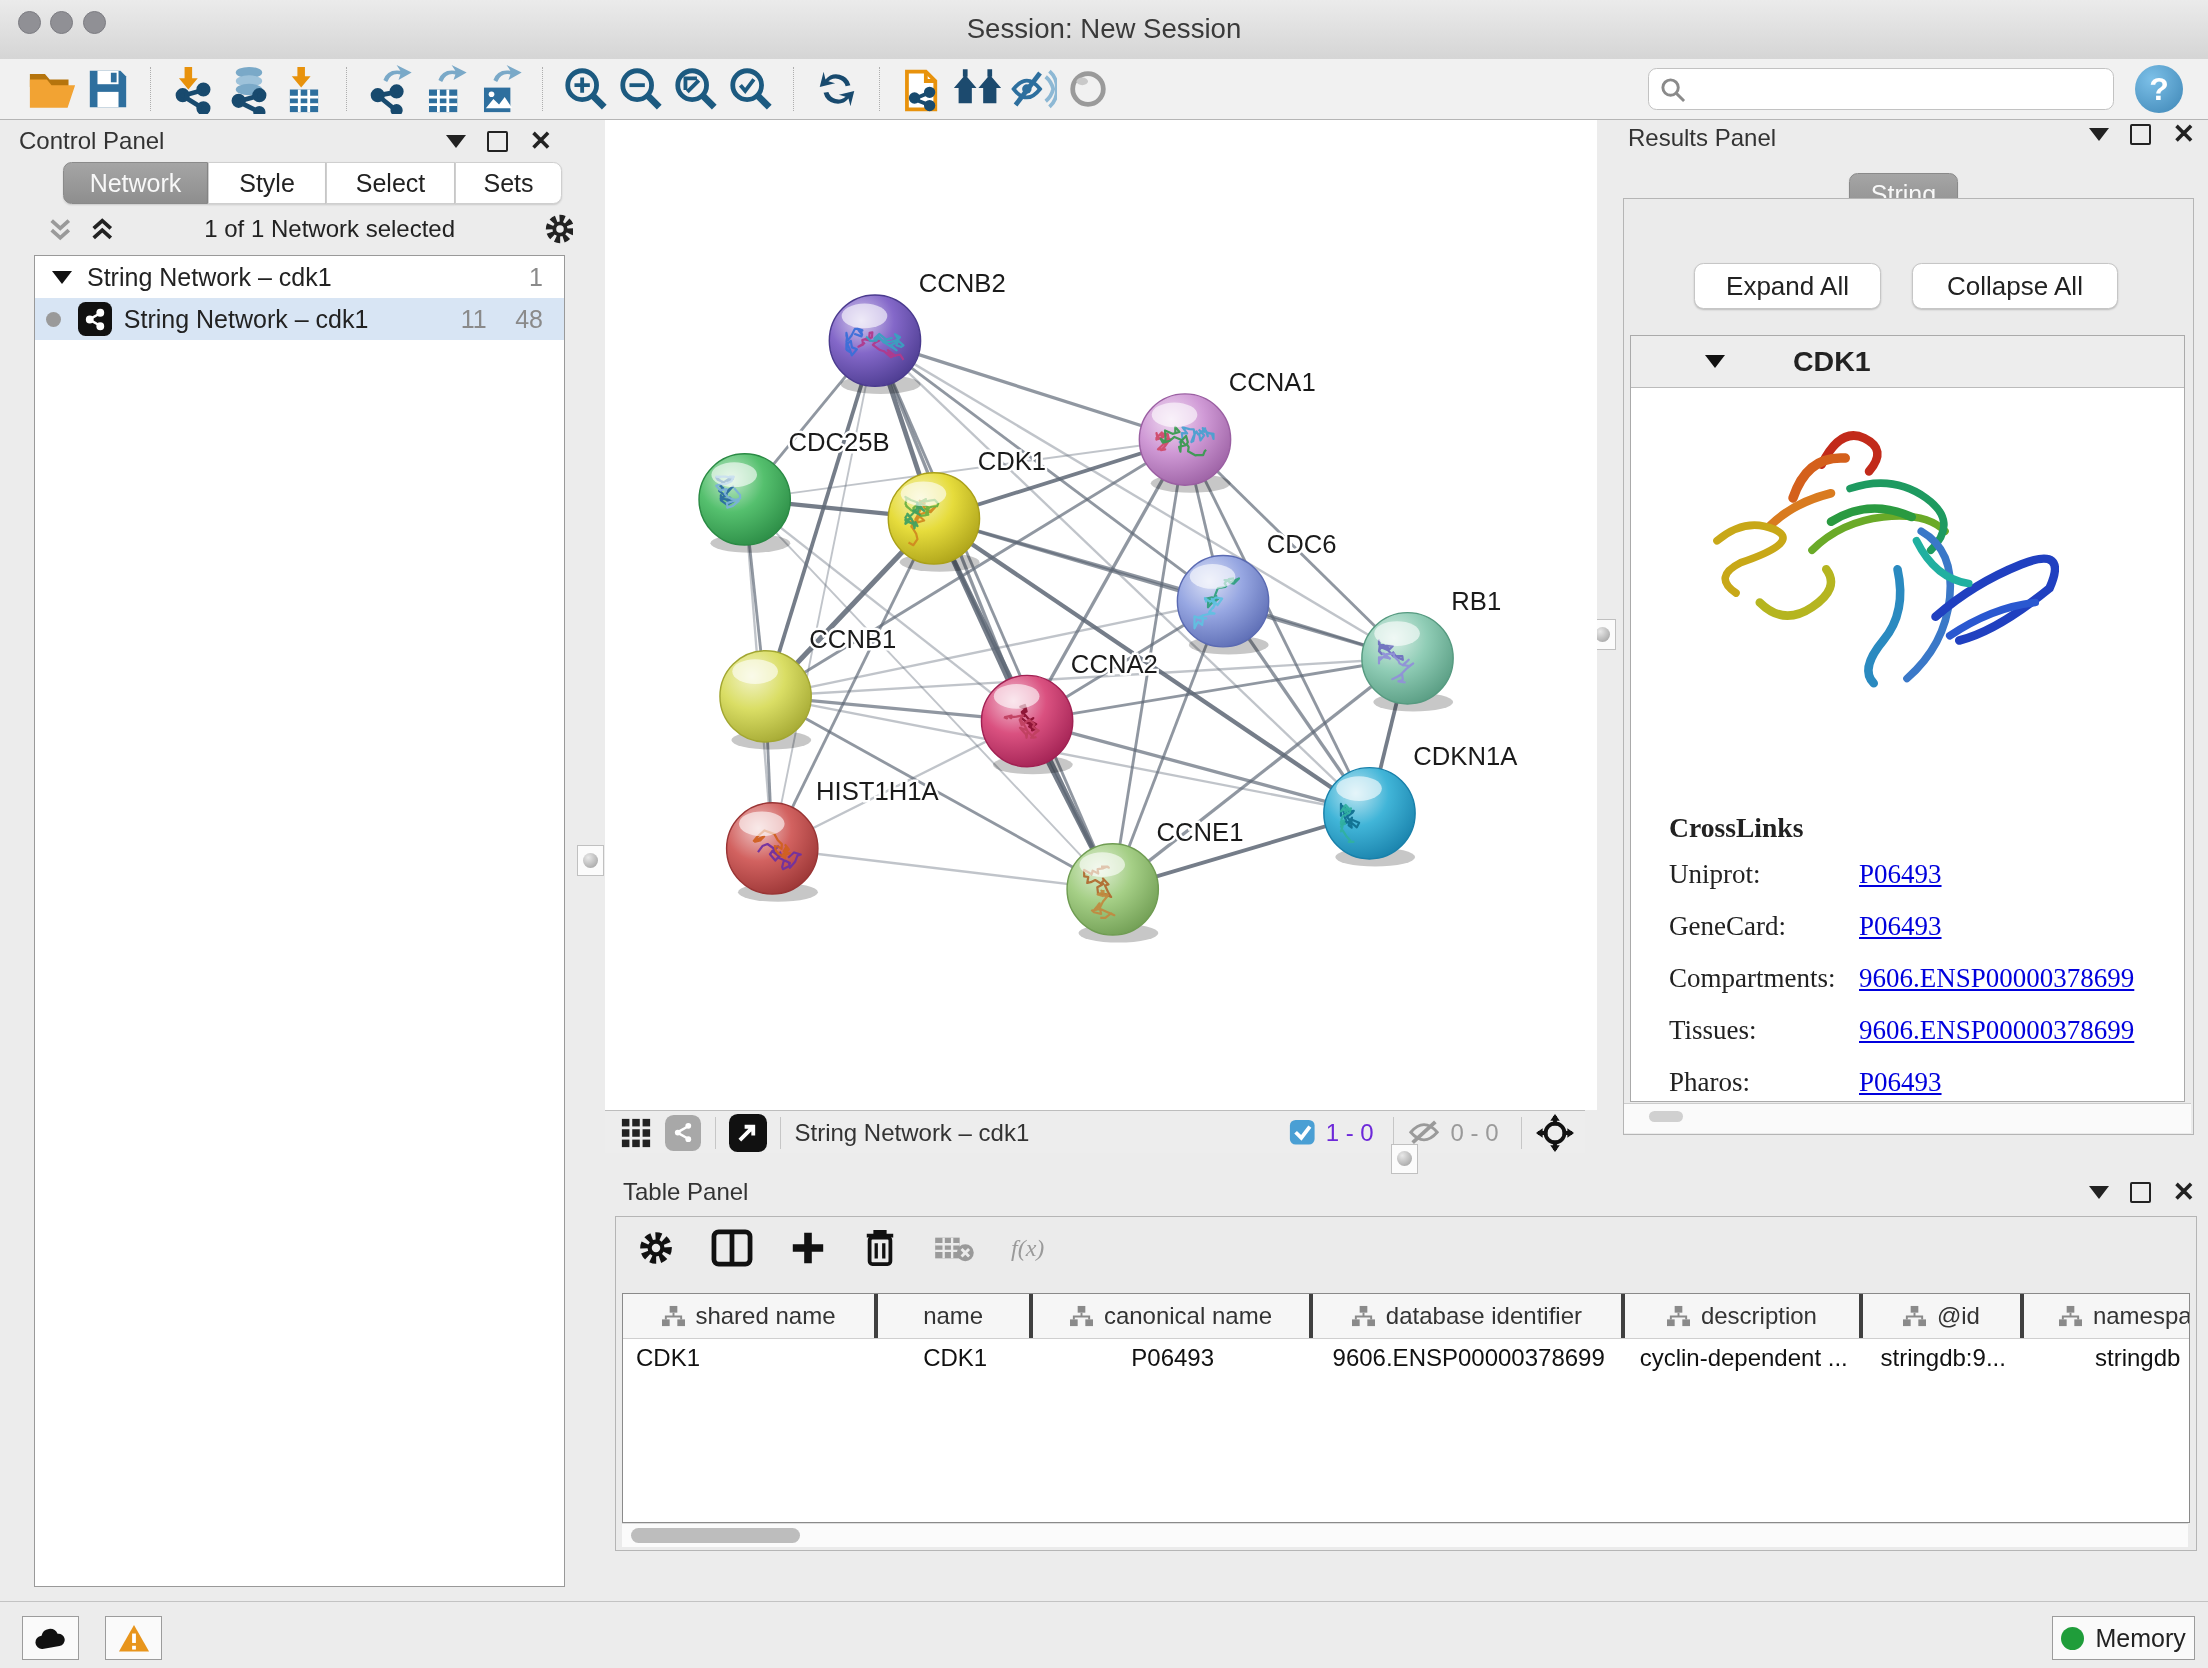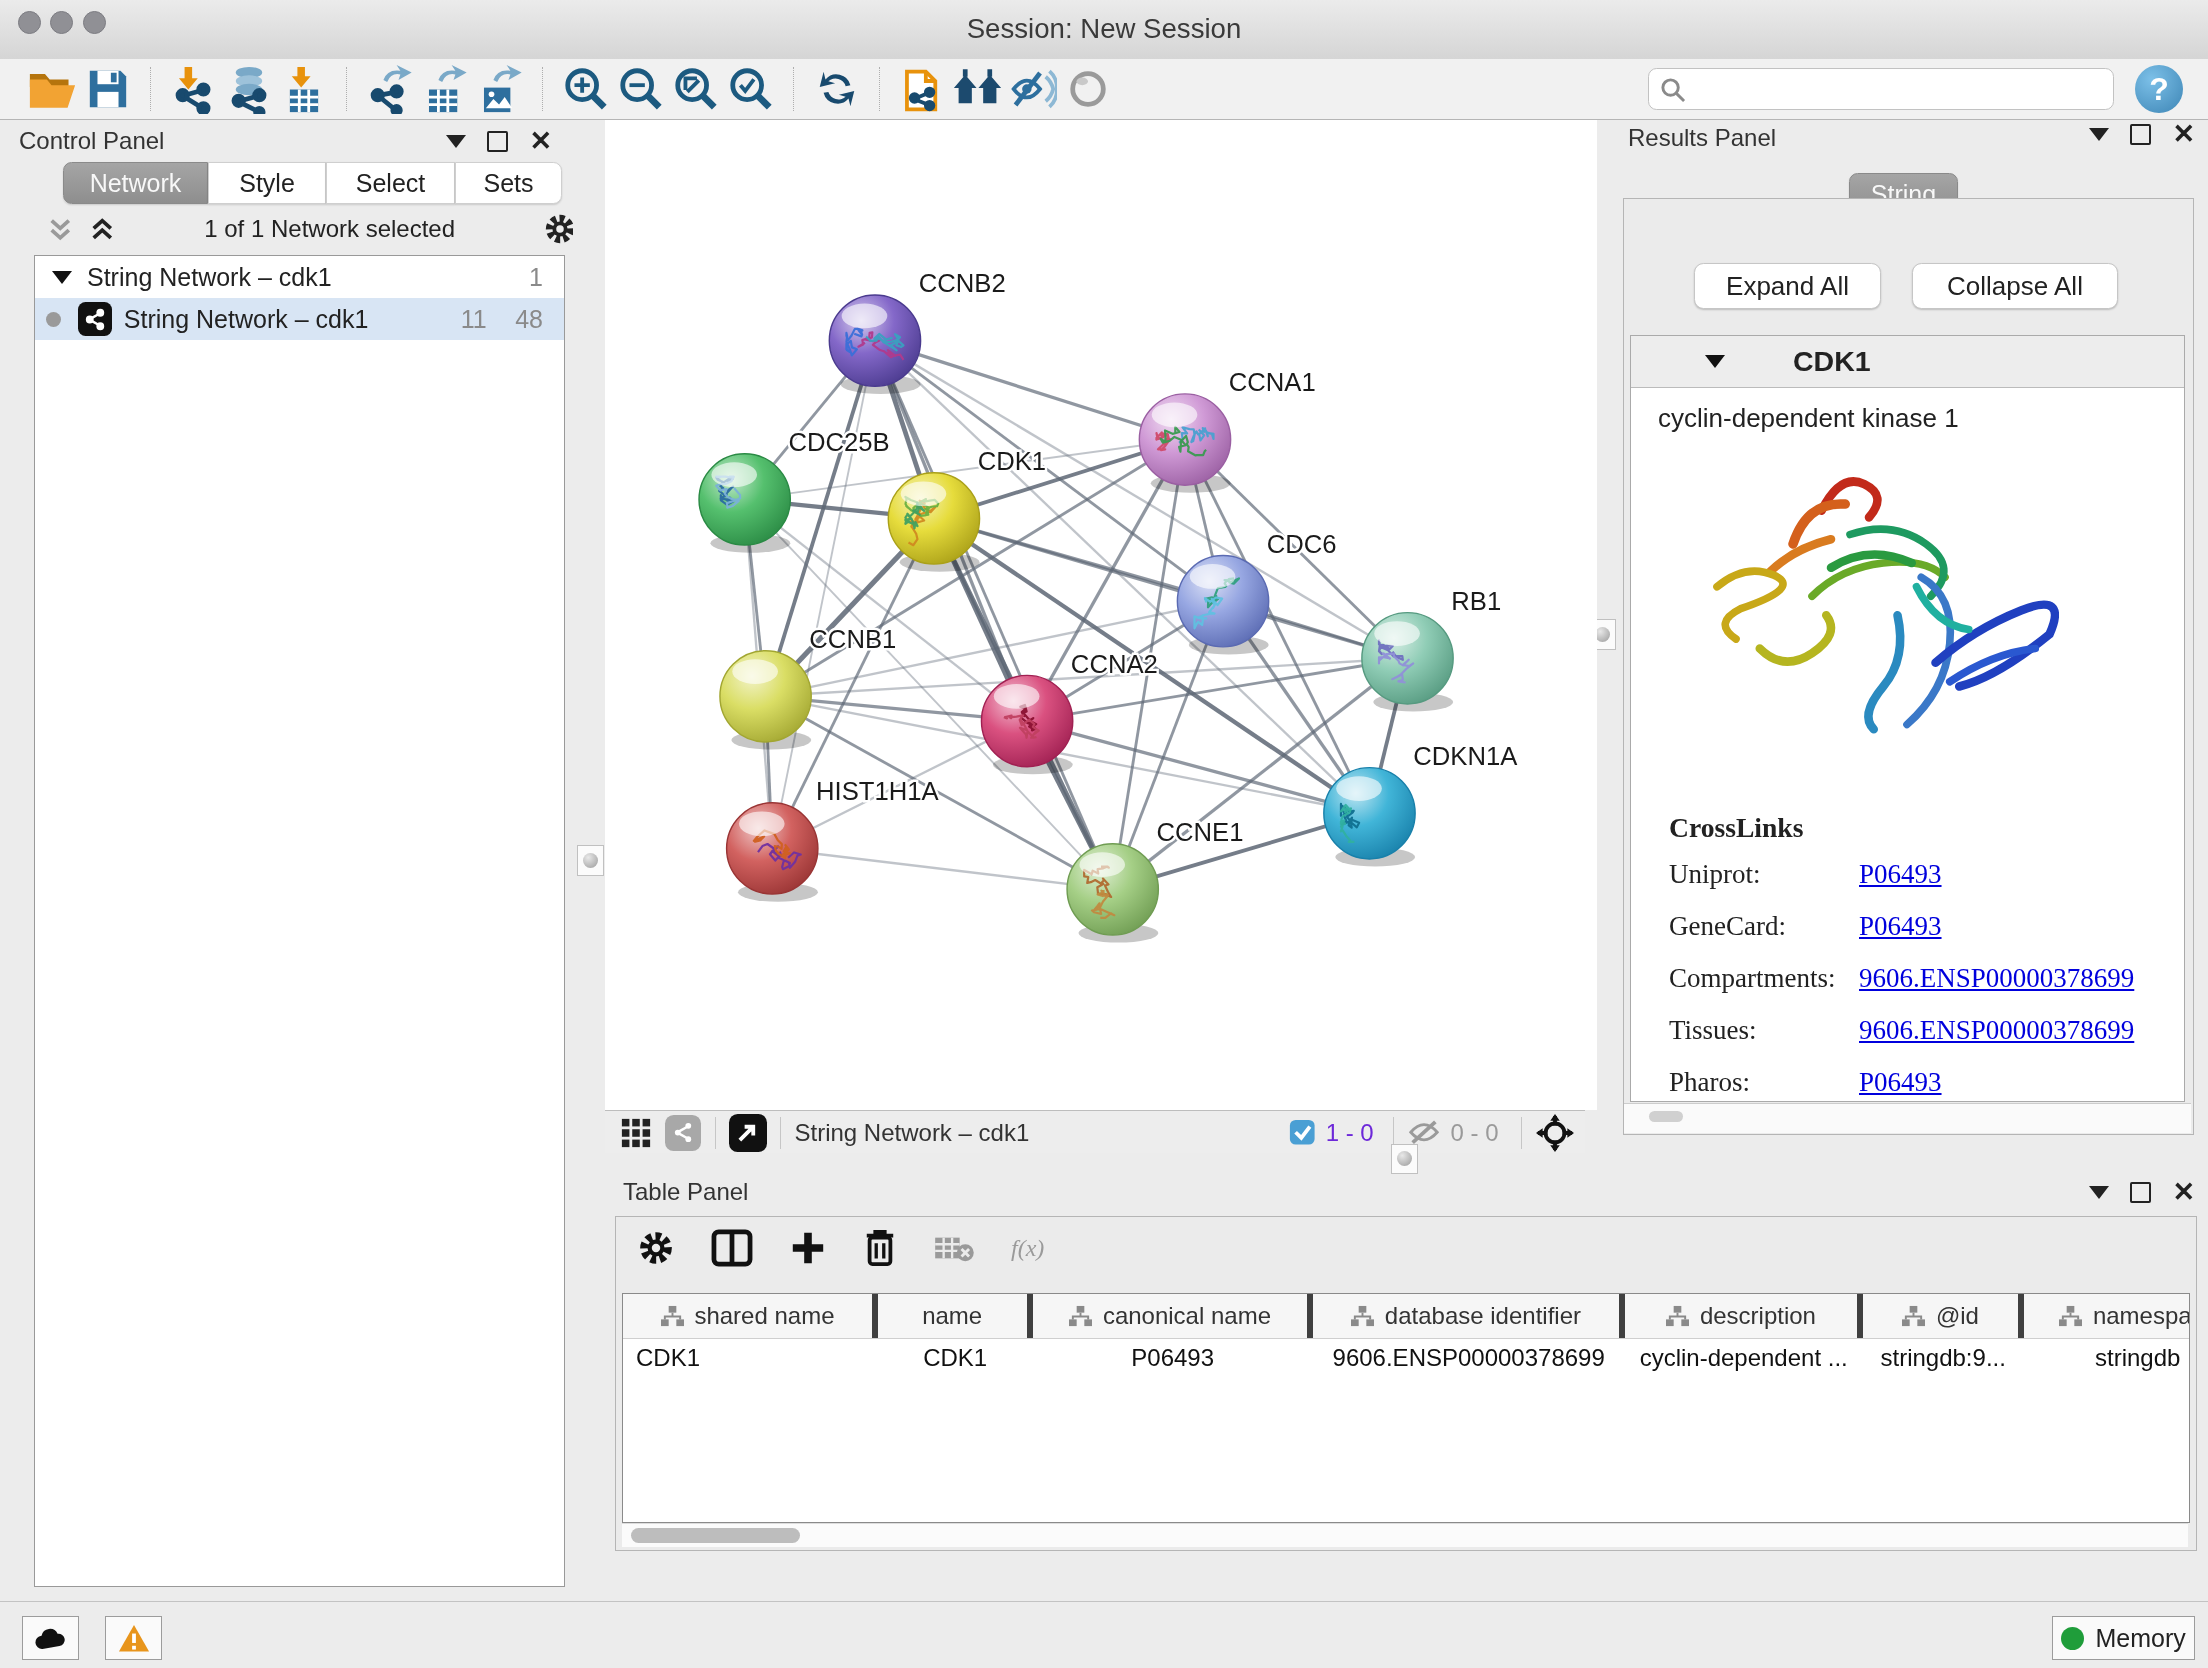--- a/index.html
+++ b/index.html
@@ -61,21 +61,21 @@
   .xl-row a{color:#0000dd;text-decoration:underline;}
   #res-scroll{left:1624px;top:1103px;width:567px;height:28.5px;background:#fafafa;border-top:1px solid #ccc;}
   #res-thumb{left:1649px;top:1111px;width:34px;height:11.4px;background:#d0d0d0;border-radius:5.7px;}
   
   #tbl-title-row{left:623px;top:1176px;width:1572px;height:32px;display:flex;justify-content:space-between;align-items:center;}
   #tbl-card{left:615px;top:1216px;width:1582px;height:335px;background:#ebebeb;border:1.9px solid #b5b5b5;box-sizing:border-box;}
   #tbl-toolbar{position:absolute;left:21px;top:11.4px;display:flex;align-items:center;gap:36px;}
   #fx-label{font-family:"Liberation Serif",serif;font-style:italic;font-size:24px;color:#9a9a9a;}
   #tbl{position:absolute;left:5.7px;top:76px;width:1566px;height:228px;background:#fff;border:1.9px solid #8a8a8a;overflow:hidden;}
   #tbl-head{display:flex;height:44px;background:#f6f6f6;border-bottom:1.9px solid #cfcfcf;align-items:center;font-size:24px;color:#333;}
-  .th{display:flex;align-items:center;justify-content:center;gap:9.5px;border-right:6px solid #404040;height:100%;box-sizing:border-box;flex:0 0 auto;}
+  .th{display:flex;align-items:center;justify-content:center;gap:9.5px;border-right:4px solid #404040;height:100%;box-sizing:border-box;flex:0 0 auto;}
   #tbl-row{display:flex;height:38px;align-items:center;font-size:24px;color:#111;}
   .td{padding-left:13.3px;box-sizing:border-box;flex:0 0 auto;white-space:nowrap;overflow:hidden;}
   #tbl-scroll{position:absolute;left:5.7px;top:306px;width:1566px;height:23px;background:#fbfbfb;border-top:1px solid #ddd;}
   #tbl-thumb{position:absolute;left:9.5px;top:3.8px;width:169px;height:15px;background:#bdbdbd;border-radius:7.6px;}
   #tbl-tabs{left:1122px;top:1558px;display:flex;}
   
   #statusbar{left:0;top:1601px;width:2208px;height:68px;background:#ececec;border-top:1px solid #c3c3c3;}
   .sbtn{position:absolute;top:14.3px;height:42px;background:#fafafa;border:1.9px solid #9c9c9c;display:flex;align-items:center;justify-content:center;}
   #memory-btn{left:2052px;width:141px;font-size:25px;gap:11.4px;}
   #memory-dot{width:23px;height:23px;border-radius:50%;background:#1f9d3a;}
@@ -557,21 +557,20 @@
   </div>
   <div id="res-tab" class="abs pill sel" style="border-radius:8.6px">String</div>
   <div id="res-card" class="abs"></div>
   <div class="rbtn abs" style="left:1694px;width:185px">Expand All</div>
   <div class="rbtn abs" style="left:1912px;width:204px">Collapse All</div>
   <div id="res-entry" class="abs">
     <div id="res-entry-head">
       <i class="tri-down"></i>
       <span id="entry-name">CDK1</span>
     </div>
-    <div id="entry-desc">cyclin-dependent kinase 1</div>
     <svg width="380" height="314" viewBox="0 0 400 330" style="margin:9.5px 0 0 48px">
       <g fill="none" stroke-linecap="round">
         <path d="M150 70q20-40 45-28t5 35" stroke="#c22a1a" stroke-width="9"></path>
         <path d="M120 105q15-45 55-42" stroke="#d4601c" stroke-width="10"></path>
         <path d="M95 135q25-25 65-35" stroke="#d97b1f" stroke-width="9"></path>
         <path d="M40 150q30-25 60-12t-35 35q-30 15-5 32" stroke="#c8a818" stroke-width="8"></path>
         <path d="M85 215q25 25 55 5t15-40" stroke="#b5b520" stroke-width="9"></path>
         <path d="M140 160q30-30 75-35t65 15" stroke="#6aaa28" stroke-width="8"></path>
         <path d="M160 130q40-25 85-5" stroke="#2a9a40" stroke-width="9"></path>
         <path d="M180 95q45-15 80 10t5 55" stroke="#1e9a60" stroke-width="8"></path>

